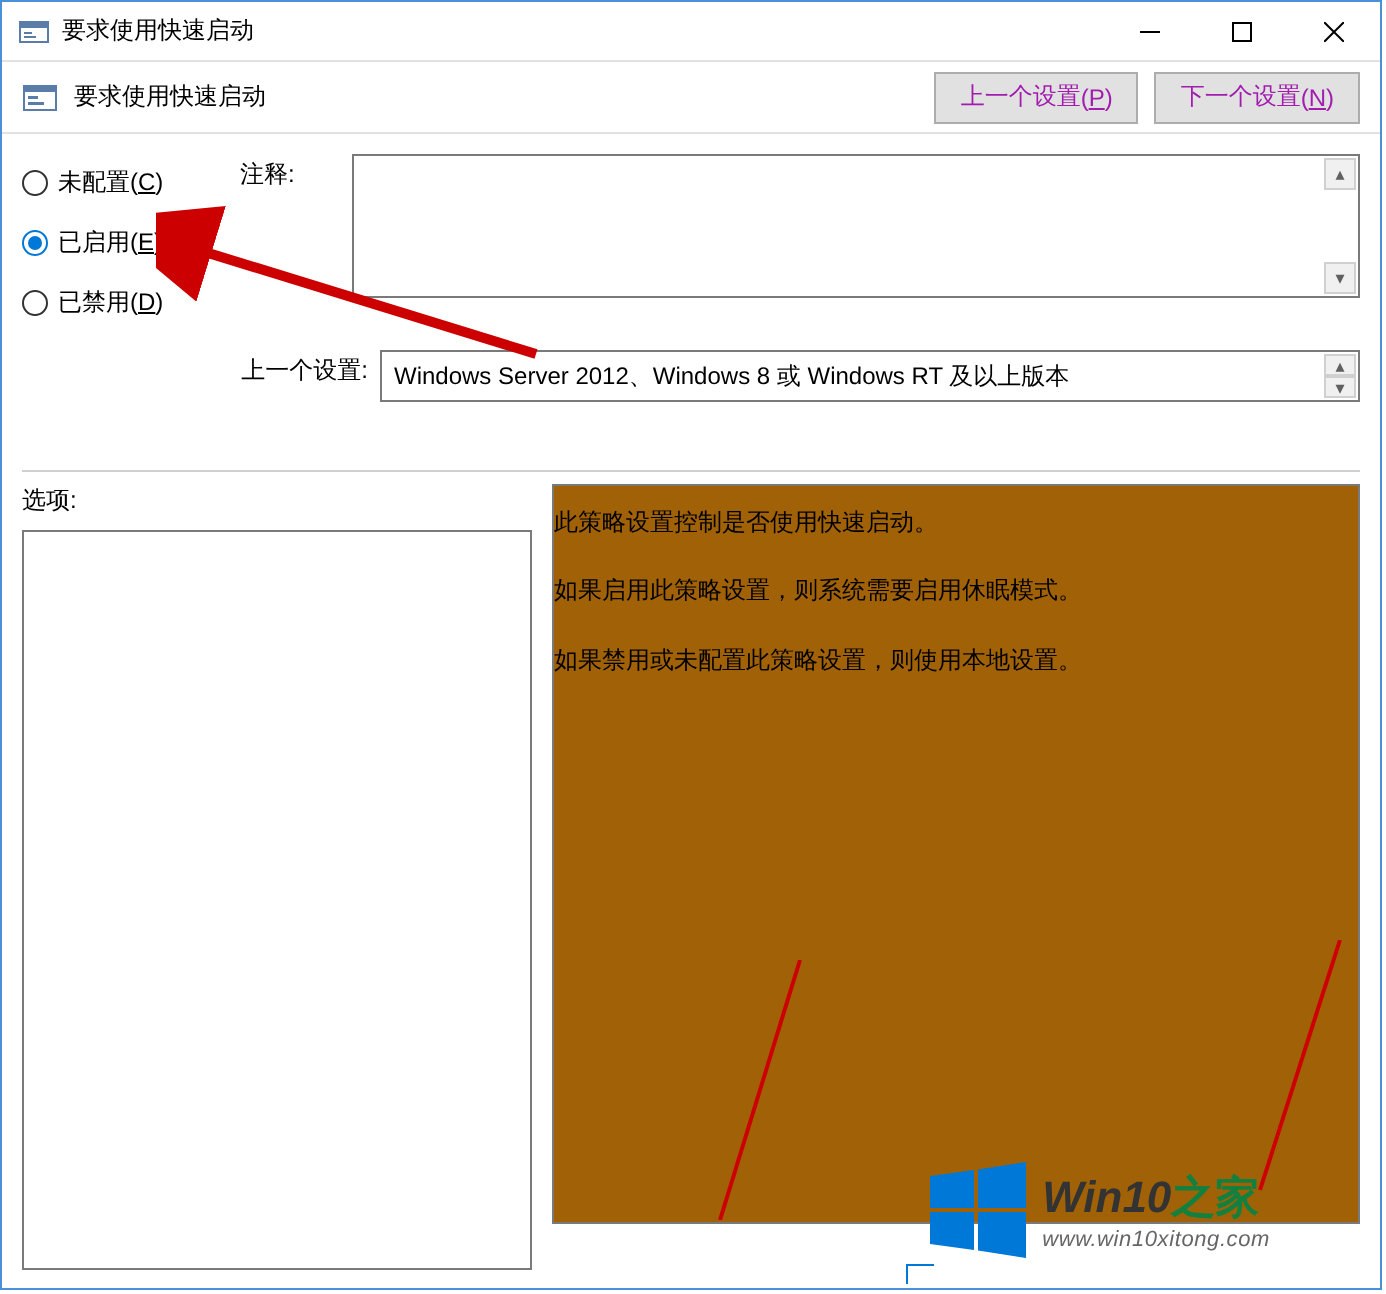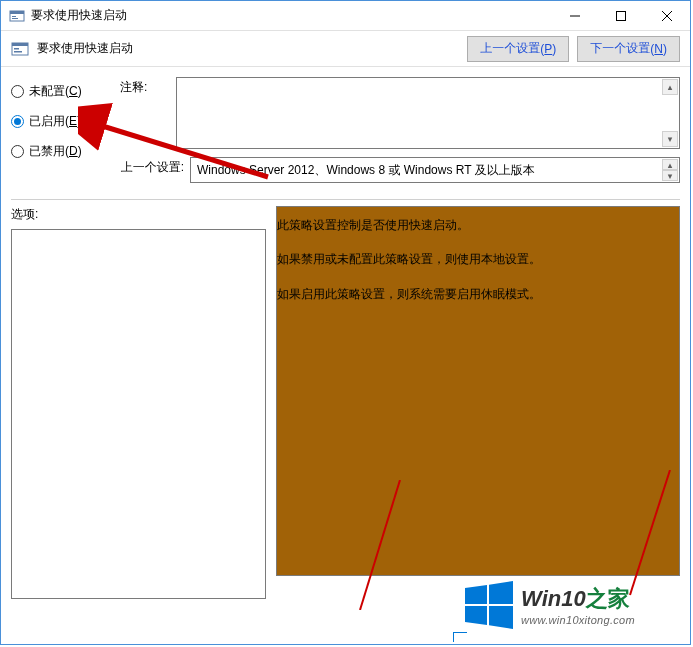--- a/index.html
+++ b/index.html
@@ -67,21 +67,21 @@
     }
     .toolbar-title {
       flex: 1;
       font-size: 12px;
     }
     .nav-btn {
       height: 23px;
       padding: 12px 12px;
       background: #e1e1e1;
       border: 1px solid #adadad;
-      color: #1d4ed8;
+      color: #a21caf;
       font-size: 12px;
       cursor: pointer;
       display: flex;
       align-items: center;
     }
     .nav-btn .hotkey {
       text-decoration: underline;
     }
     .content {
       padding: 10px 10px 6px 10px;
@@ -129,21 +129,21 @@
     }
     .radio-label .hotkey {
       text-decoration: underline;
     }
     .right-col {
       flex: 1;
     }
     .field-row {
       display: flex;
       align-items: flex-start;
-      margin-bottom: 8px;
+      margin-bottom: 26px;
     }
     .field-label {
       width: 56px;
       padding-top: 2px;
       text-align: left;
     }
     .comment-box {
       flex: 1;
       height: 72px;
       border: 1px solid #7a7a7a;
@@ -351,22 +351,22 @@
     <div class="divider"></div>
 
     <div class="bottom-row">
       <div class="bottom-left">
         <span class="section-label">选项:</span>
         <div class="options-box"></div>
       </div>
       <div class="bottom-right">
         <div class="help-box">
           <p>此策略设置控制是否使用快速启动。</p>
+          <p>如果启用此策略设置，则系统需要启用休眠模式。</p>
           <p>如果禁用或未配置此策略设置，则使用本地设置。</p>
-          <p>如果启用此策略设置，则系统需要启用休眠模式。</p>
         </div>
       </div>
     </div>
 
   </div>
 
   <div class="btn-bar-partial"></div>
 </div>
 
 <svg class="arrow-annotation" style="left:78px;top:102px" width="200" height="80" viewBox="0 0 200 80">

